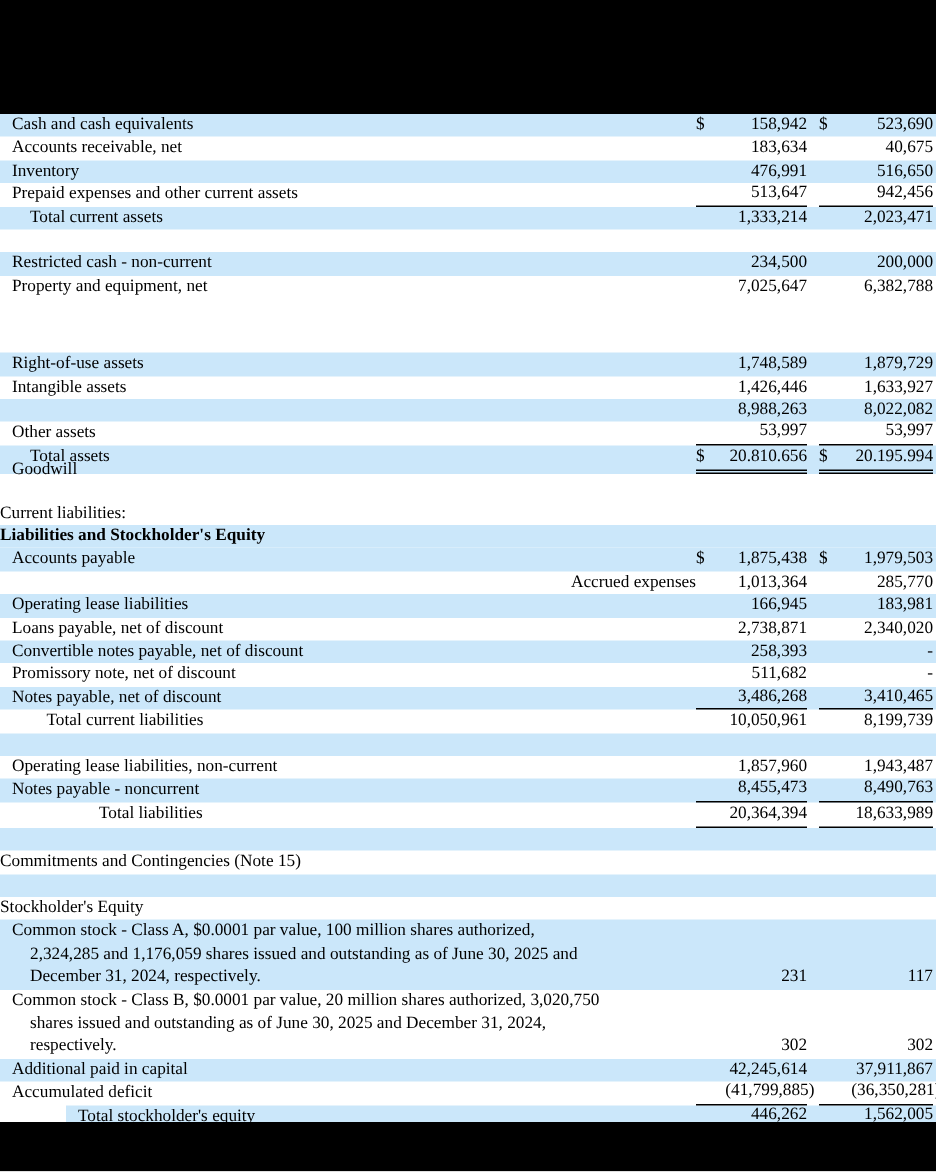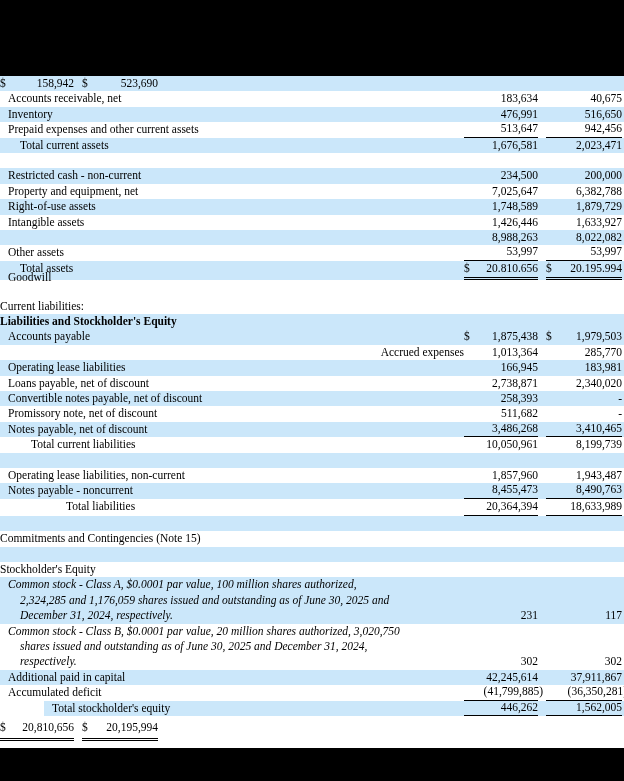--- a/index.html
+++ b/index.html
@@ -8,40 +8,41 @@
     font-family:"Liberation Serif", serif;font-size:11.5px;color:#000;
   }
   .band{position:absolute;left:0;width:624px;background:#000;}
   .band-top{top:0;height:76px;}
   .band-bottom{bottom:0;height:33px;}
   .sheet{position:absolute;top:76px;left:0;width:624px;}
   .row{display:flex;align-items:stretch;line-height:15.4px;height:15.4px;padding-right:2px;box-sizing:border-box;}
   .row.auto{height:auto;}
   .row.blue{background:#cbe7fa;}
   .label{flex:1;min-width:0;}
-  .label .ln{white-space:nowrap;font-style:italic;}
+  .label .ln{white-space:nowrap;}
   .label .wrap{padding-left:12px;}
   .bold{font-weight:bold;}
   .num{display:flex;align-self:flex-end;line-height:15.4px;box-sizing:content-box;}
   .col1{width:74px;margin-right:8px;}
   .col2{width:76px;}
   .num .cur{text-align:left;}
   .num .val{margin-left:auto;}
   .num.neg .val{margin-right:-5px;}
   .rule-s{border-bottom:1px solid #000;}
   .rule-d{border-bottom:3px double #000;}
   .gap3{padding-bottom:3px;}
 </style>
 </head>
 <body>
 
 <div class="page">
   <div class="band band-top"></div>
   <div class="sheet">
       <div class="row blue" style="background: rgb(203, 231, 250);">
+        <div class="label" style="padding-left: 8px;">Cash and cash equivalents</div>
         <div class="num col1">
           <span class="cur">$</span>
           <span class="val">158,942</span>
         </div>
         <div class="num col2">
           <span class="cur">$</span>
           <span class="val">523,690</span>
         </div>
       </div>
       <div class="row ">
@@ -67,21 +68,21 @@
         <div class="num col1 rule-s">
           <span class="val">513,647</span>
         </div>
         <div class="num col2 rule-s">
           <span class="val">942,456</span>
         </div>
       </div>
       <div class="row blue" style="background: rgb(203, 231, 250);">
         <div class="label" style="padding-left: 20px;">Total current assets</div>
         <div class="num col1">
-          <span class="val">1,676,581</span>
+          <span class="val">1,333,214</span>
         </div>
         <div class="num col2">
           <span class="val">2,023,471</span>
         </div>
       </div>
       <div class="row "></div>
       <div class="row blue" style="background: rgb(203, 231, 250);">
         <div class="label" style="padding-left: 8px;">Restricted cash - non-current</div>
         <div class="num col1">
           <span class="val">234,500</span>
@@ -92,21 +93,21 @@
       </div>
       <div class="row ">
         <div class="label" style="padding-left: 8px;">Property and equipment, net</div>
         <div class="num col1">
           <span class="val">7,025,647</span>
         </div>
         <div class="num col2">
           <span class="val">6,382,788</span>
         </div>
       </div>
-      <div class="row blue" style="background: rgb(203, 231, 250);">
+      <div class="row blue" style="background: rgb(203, 231, 250); margin-top: 36px;">
         <div class="label" style="padding-left: 8px;">Right-of-use assets</div>
         <div class="num col1">
           <span class="val">1,748,589</span>
         </div>
         <div class="num col2">
           <span class="val">1,879,729</span>
         </div>
       </div>
       <div class="row ">
         <div class="label" style="padding-left: 8px;">Intangible assets</div>

